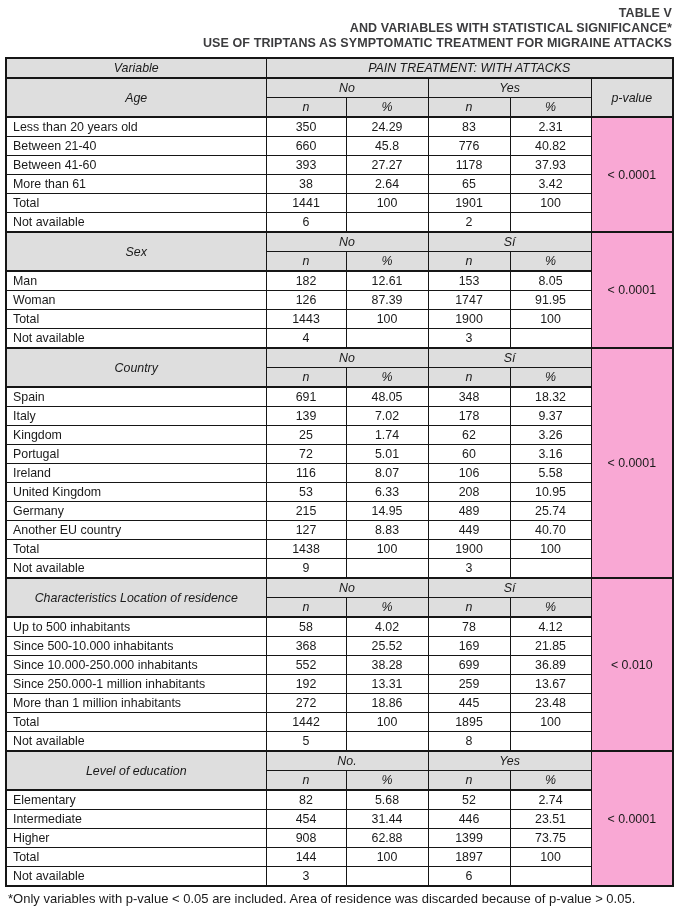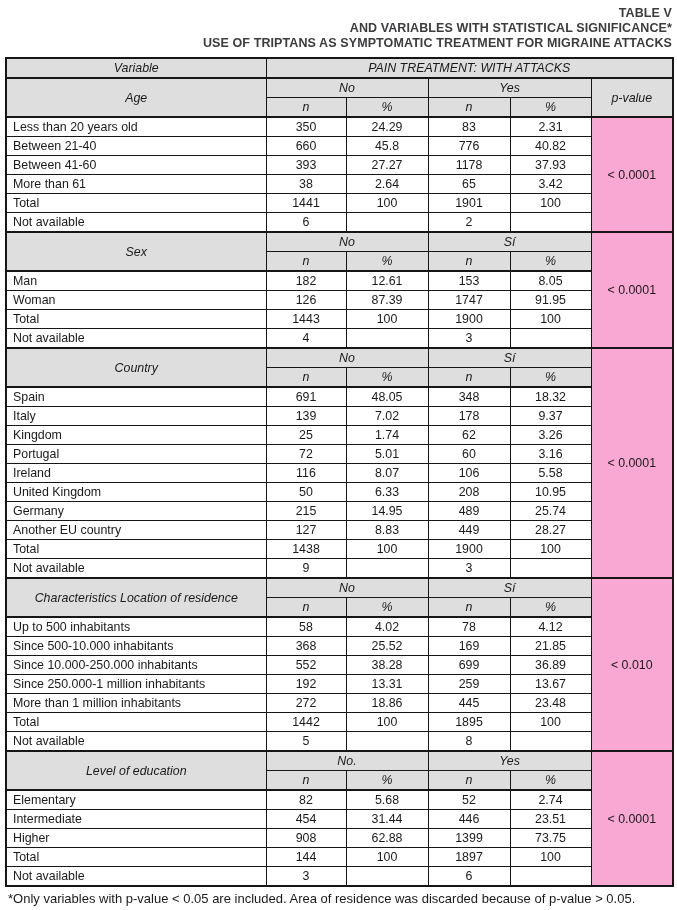--- a/index.html
+++ b/index.html
@@ -221,38 +221,38 @@
         </tr>
         <tr>
           <td class="label">Ireland</td>
           <td class="num">116</td>
           <td class="num">8.07</td>
           <td class="num">106</td>
           <td class="num">5.58</td>
         </tr>
         <tr>
           <td class="label">United Kingdom</td>
-          <td class="num">50</td>
+          <td class="num">53</td>
           <td class="num">6.33</td>
           <td class="num">208</td>
           <td class="num">10.95</td>
         </tr>
         <tr>
           <td class="label">Germany</td>
           <td class="num">215</td>
           <td class="num">14.95</td>
           <td class="num">489</td>
           <td class="num">25.74</td>
         </tr>
         <tr>
           <td class="label">Another EU country</td>
           <td class="num">127</td>
           <td class="num">8.83</td>
           <td class="num">449</td>
-          <td class="num">28.27</td>
+          <td class="num">40.70</td>
         </tr>
         <tr>
           <td class="label">Total</td>
           <td class="num">1438</td>
           <td class="num">100</td>
           <td class="num">1900</td>
           <td class="num">100</td>
         </tr>
         <tr>
           <td class="label">Not available</td>

